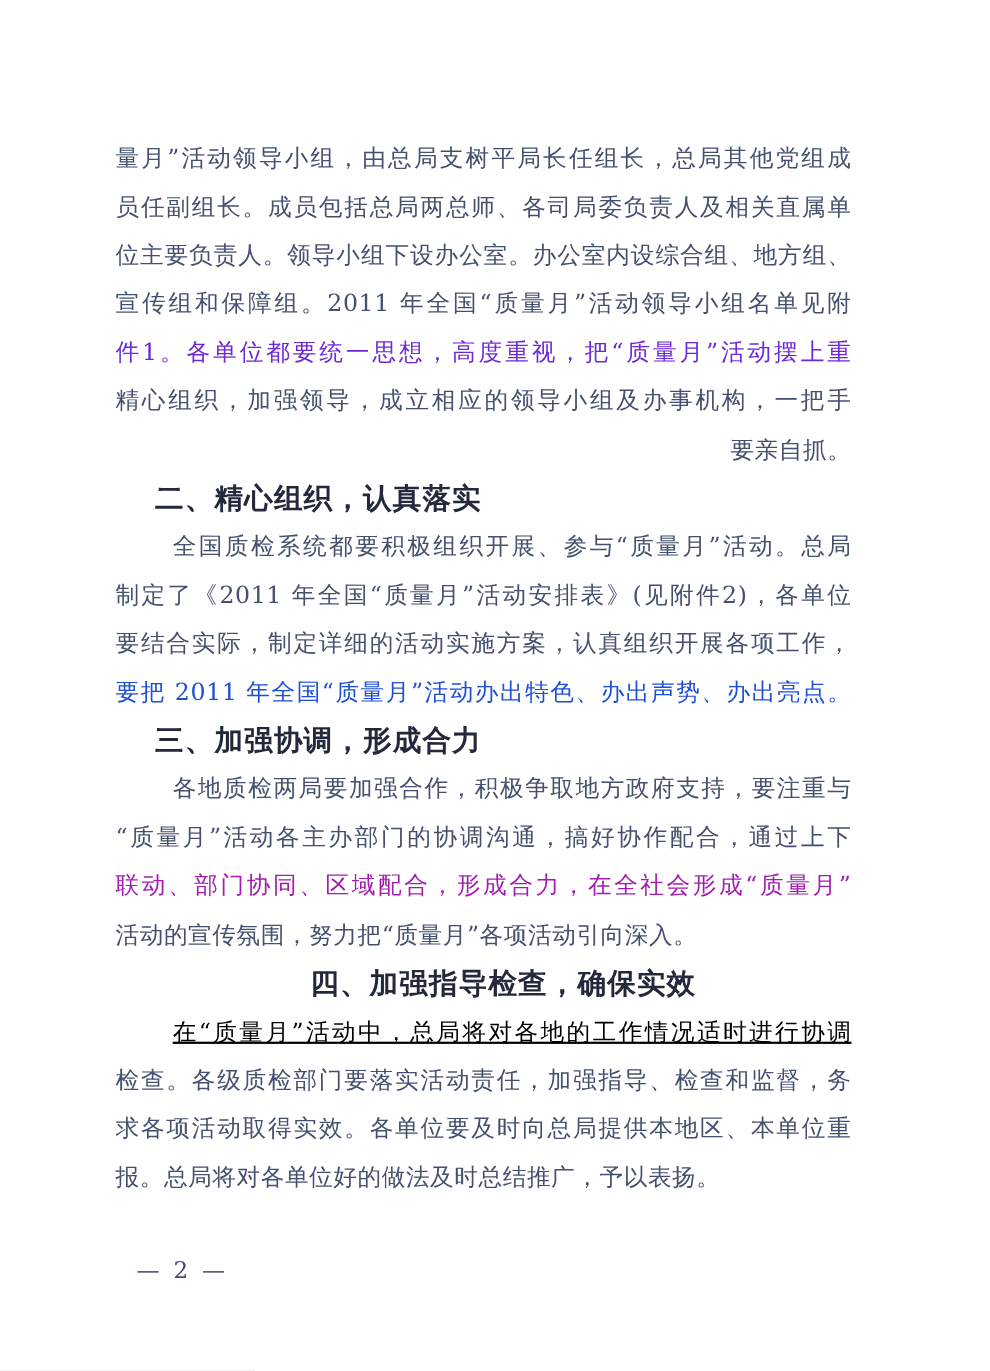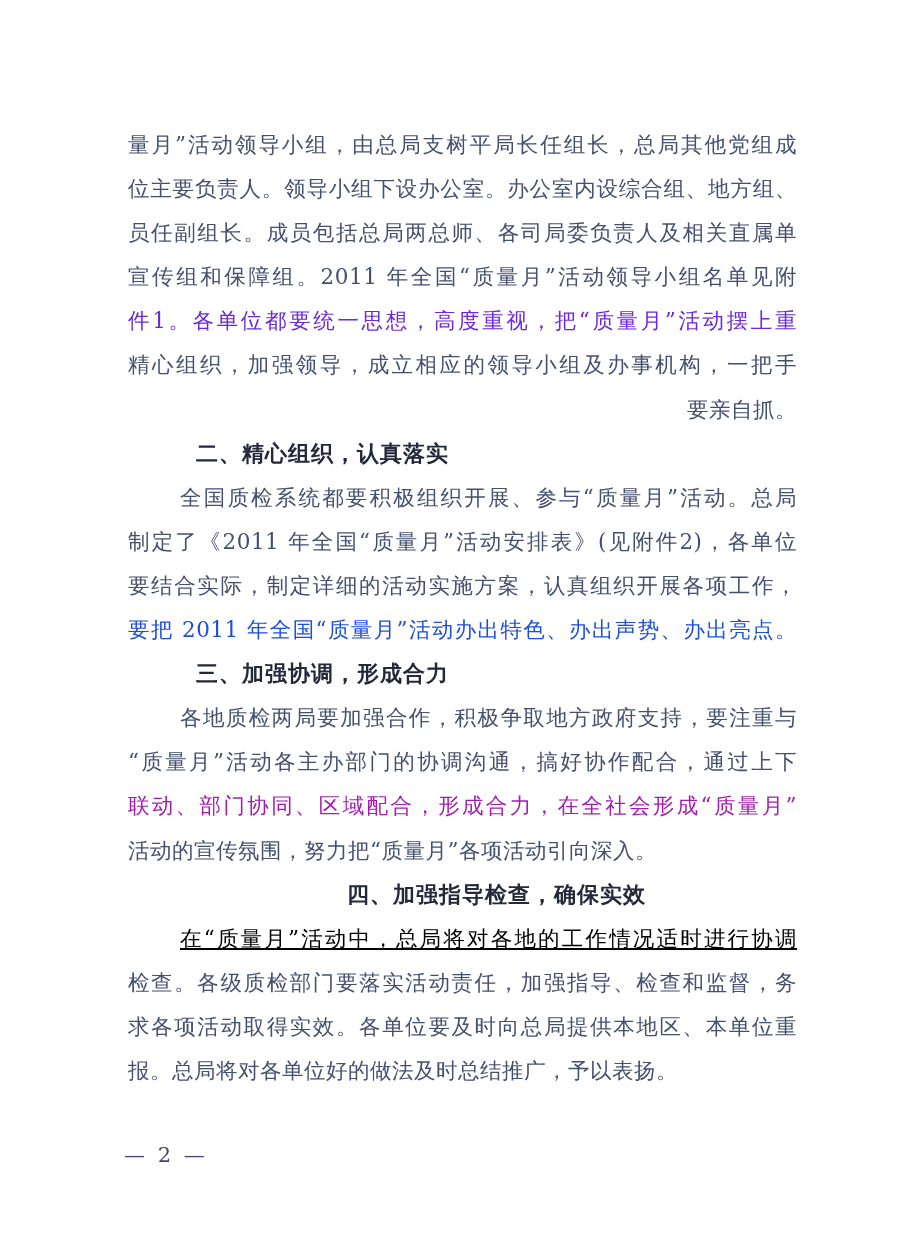--- a/index.html
+++ b/index.html
@@ -10,21 +10,21 @@
     position: relative;
     width: 900px;
     height: 1246px;
     margin: 0 auto;
     background: #ffffff;
     overflow: hidden;
   }
 
   .doc {
     position: absolute;
-    left: 128px;
+    left: 105px;
     top: 123px;
     width: 669px;
   }
 
   .line {
     font-family: "DejaVu Serif", serif;
     font-size: 21.5px;
     line-height: 44.1px;
     color: #44506e;
     white-space: nowrap;
@@ -36,46 +36,46 @@
     text-align-last: justify;
     text-justify: inter-character;
   }
   .line.indent {
     text-indent: 52px;
   }
 
   .heading {
     font-family: "DejaVu Sans", sans-serif;
     font-weight: 700;
-    font-size: 22px;
+    font-size: 26px;
     line-height: 44.1px;
     color: #23293a;
-    margin-left: 68px;
+    margin-left: 36px;
     letter-spacing: 1px;
   }
 
   .pagenum {
     position: absolute;
     left: 124px;
     top: 1140px;
     font-family: "DejaVu Serif", serif;
     font-size: 21px;
     line-height: 30px;
     color: #4a4379;
     letter-spacing: 3px;
   }
 </style>
 </head>
 <body>
 
 <div class="page" style="background: rgb(255, 255, 255);">
   <main class="doc">
       <div class="line fill" style="color: rgb(68, 80, 110);">量月”活动领导小组，由总局支树平局长任组长，总局其他党组成</div>
+      <div class="line fill" style="color: rgb(68, 80, 110);">员任副组长。成员包括总局两总师、各司局委负责人及相关直属单</div>
       <div class="line fill" style="color: rgb(68, 80, 110);">位主要负责人。领导小组下设办公室。办公室内设综合组、地方组、</div>
-      <div class="line fill" style="color: rgb(68, 80, 110);">员任副组长。成员包括总局两总师、各司局委负责人及相关直属单</div>
       <div class="line fill" style="color: rgb(68, 80, 110);">宣传组和保障组。2011 年全国“质量月”活动领导小组名单见附</div>
       <div class="line fill" style="color: #6d28d9;">件1。各单位都要统一思想，高度重视，把“质量月”活动摆上重</div>
       <div class="line fill" style="color: rgb(68, 80, 110);">精心组织，加强领导，成立相应的领导小组及办事机构，一把手</div>
       <div class="line" style="color: rgb(68, 80, 110); text-align: right;">要亲自抓。</div>
       <div class="heading" style="color: rgb(35, 41, 58);">二、精心组织，认真落实</div>
       <div class="line fill indent" style="color: rgb(68, 80, 110);">全国质检系统都要积极组织开展、参与“质量月”活动。总局</div>
       <div class="line fill" style="color: rgb(68, 80, 110);">制定了《2011 年全国“质量月”活动安排表》(见附件2)，各单位</div>
       <div class="line fill" style="color: rgb(68, 80, 110);">要结合实际，制定详细的活动实施方案，认真组织开展各项工作，</div>
       <div class="line fill" style="color: #1d4ed8;">要把 2011 年全国“质量月”活动办出特色、办出声势、办出亮点。</div>
       <div class="heading" style="color: rgb(35, 41, 58);">三、加强协调，形成合力</div>

